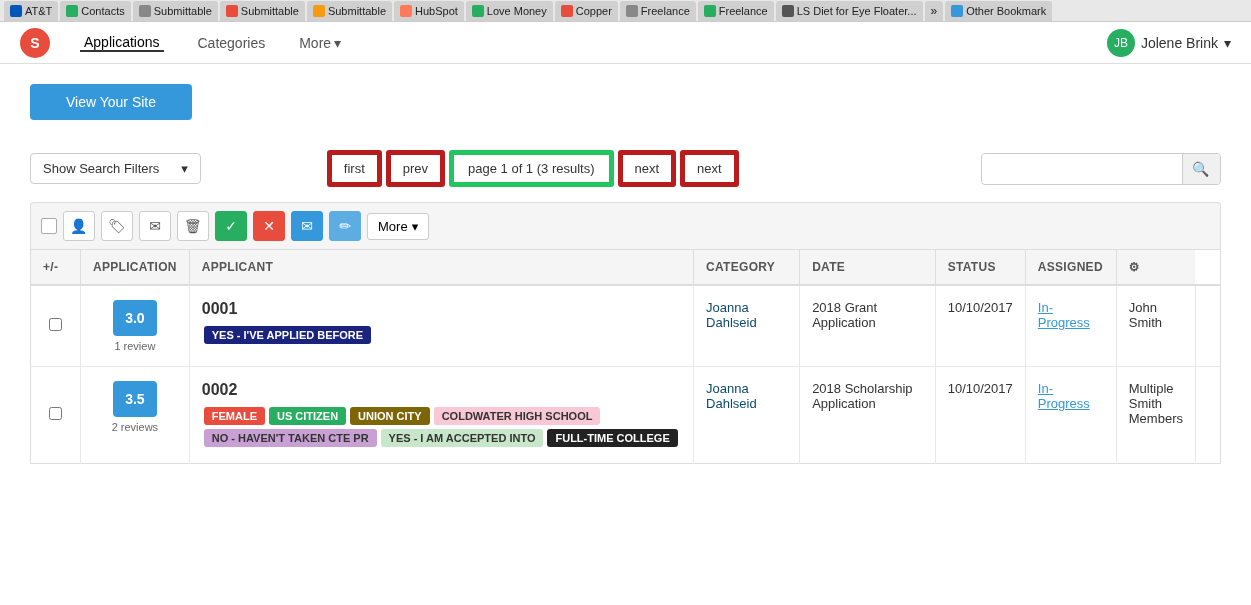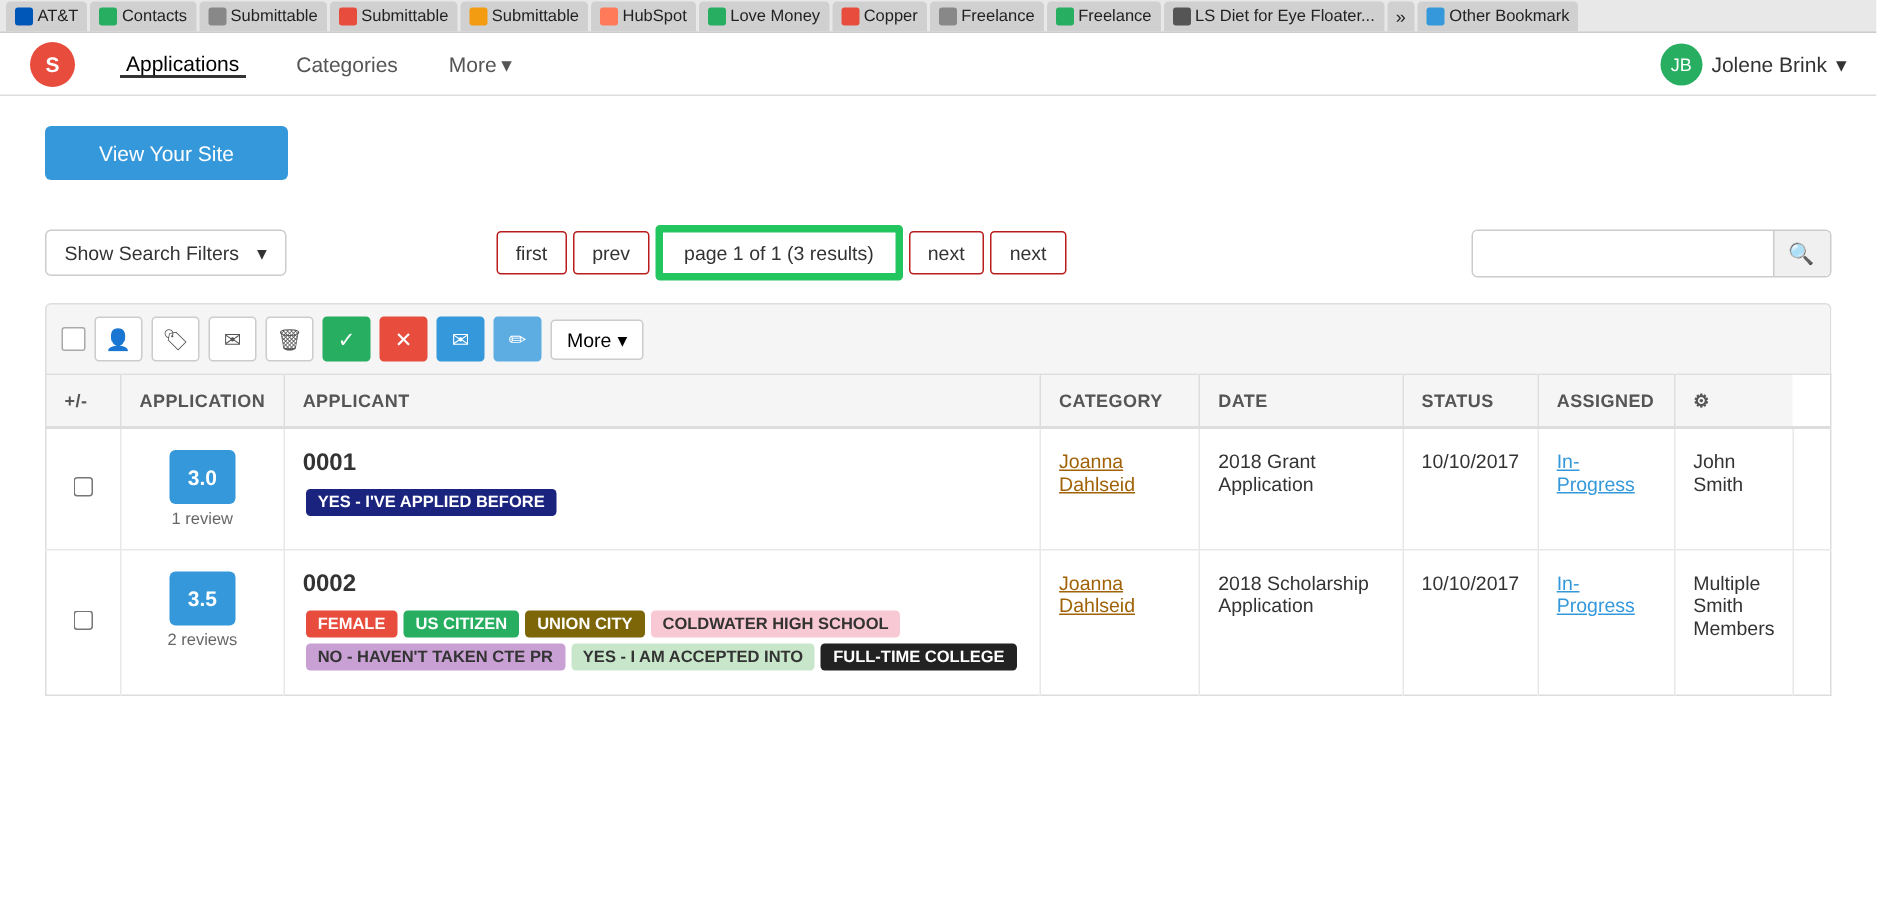--- a/index.html
+++ b/index.html
@@ -120,37 +120,37 @@
     
     .filter-bar {
       display: flex;
       align-items: center;
       gap: 10px;
       margin-bottom: 15px;
     }
     .show-filters-btn {
       display: flex;
       align-items: center;
-      gap: 12px;
+      gap: 22px;
       border: 1px solid #ccc;
       background: #fff;
       padding: 7px 12px;
       border-radius: 4px;
       font-size: 13px;
       cursor: pointer;
       color: #333;
     }
     .pagination-controls {
       display: flex;
       align-items: center;
       gap: 4px;
       margin: 0 auto;
     }
     .pag-btn {
-      border: 1px solid #b91c1c;
+      border: 5px solid #b91c1c;
       background: #fff;
       padding: 6px 12px;
       border-radius: 3px;
       font-size: 13px;
       cursor: pointer;
       color: #333;
     }
     .pag-info {
       border: 5px solid #22c55e;
       background: #fff;
@@ -296,22 +296,21 @@
       gap: 4px;
       padding: 3px 8px;
       border-radius: 3px;
       font-size: 11px;
       font-weight: 600;
       color: white;
       margin: 2px 2px;
       white-space: nowrap;
     }
     .applicant-link {
-      color: #a16207;
-      text-decoration: underline;
+      color: #0c4a6e;
       cursor: pointer;
       font-size: 13px;
     }
     .status-inprogress {
       color: #3498db;
       cursor: pointer;
       text-decoration: underline;
     }
   </style>
 </head>

